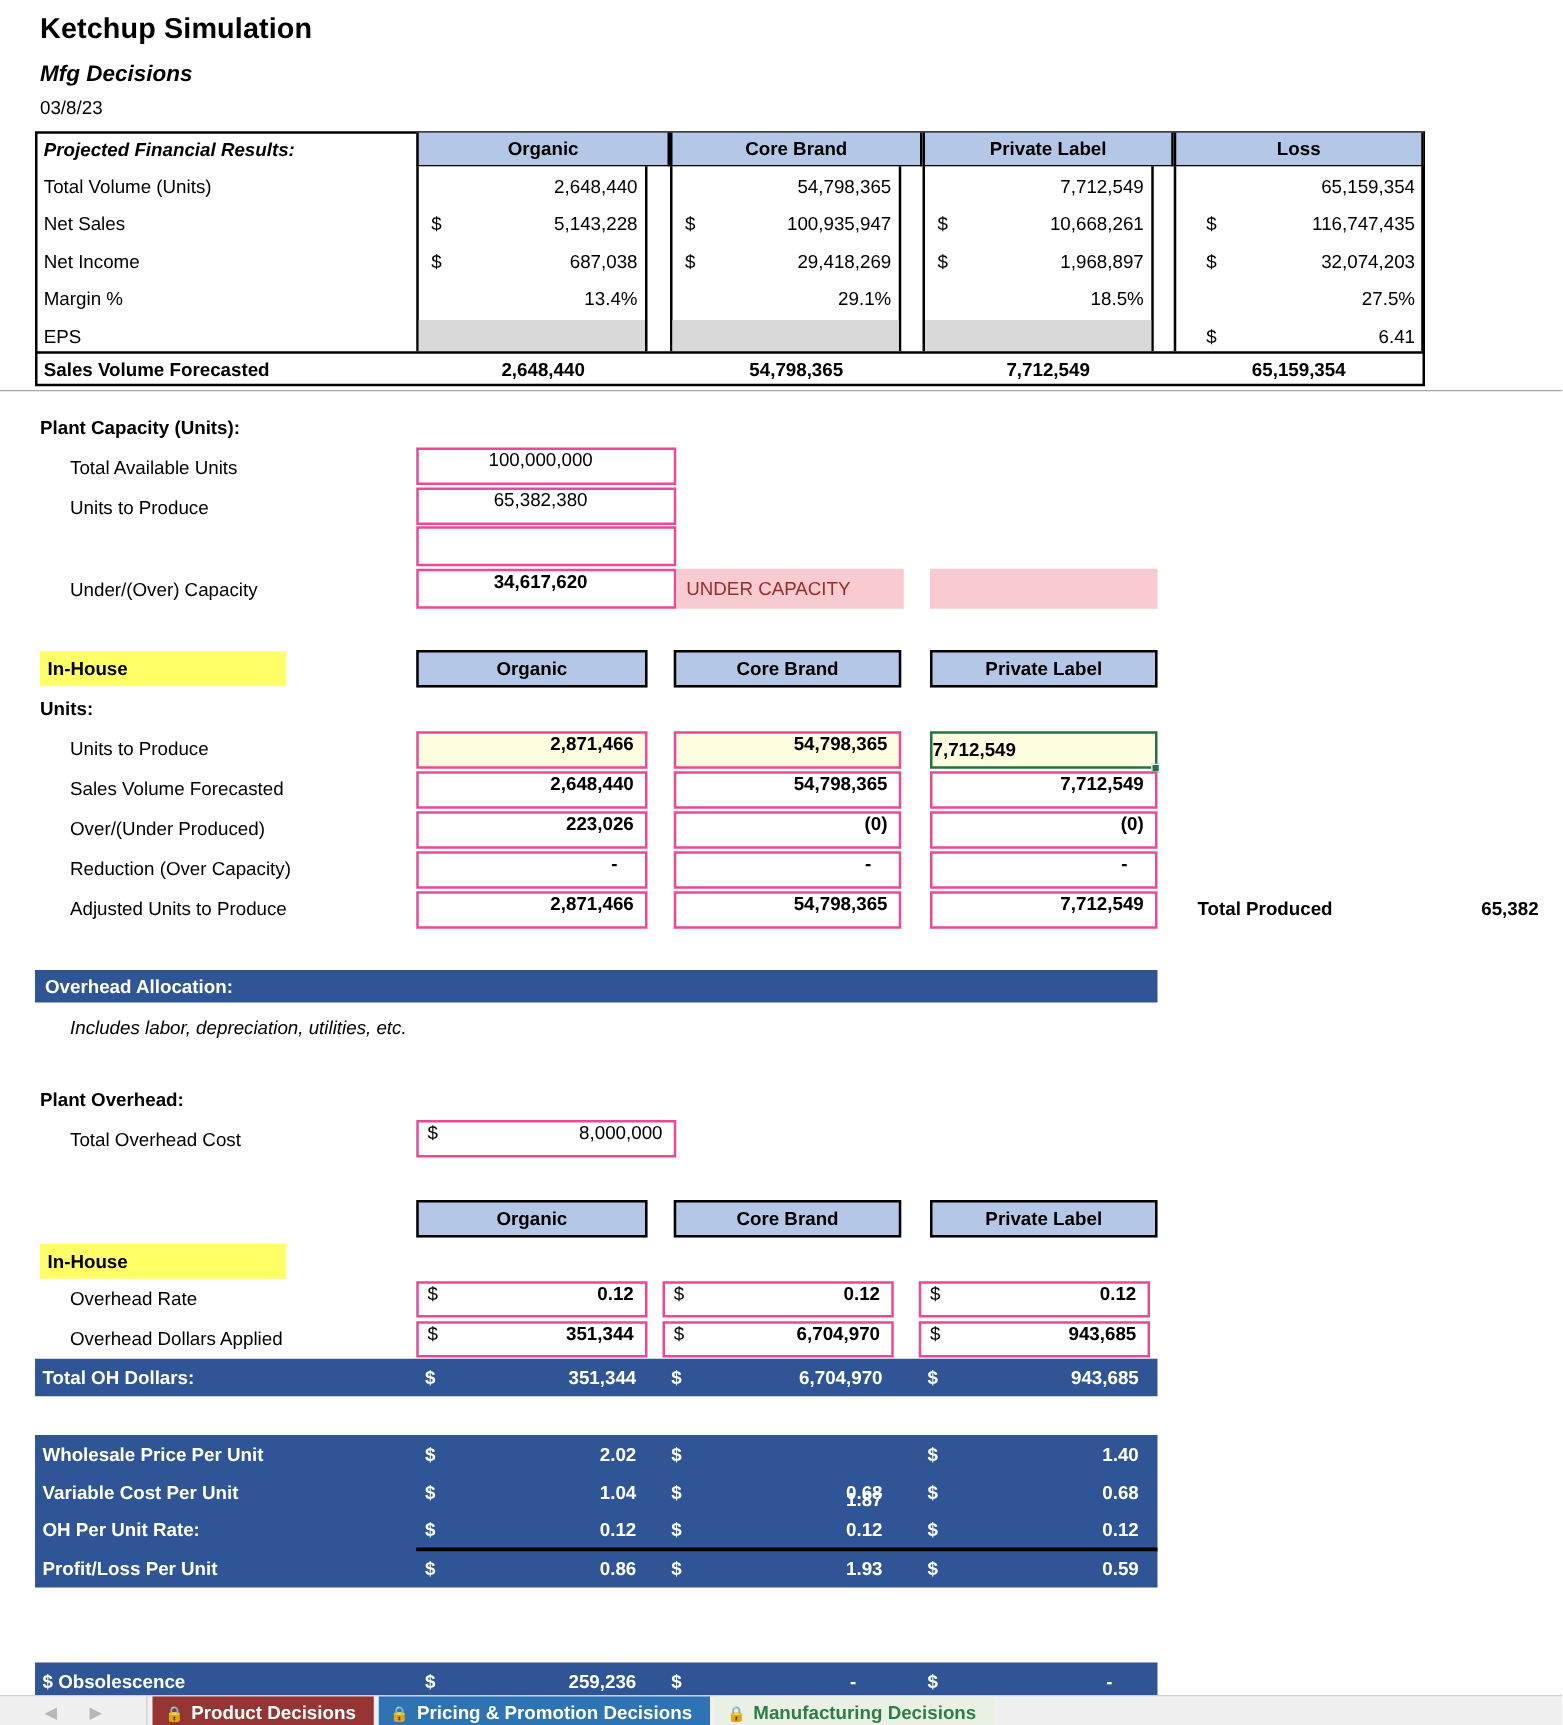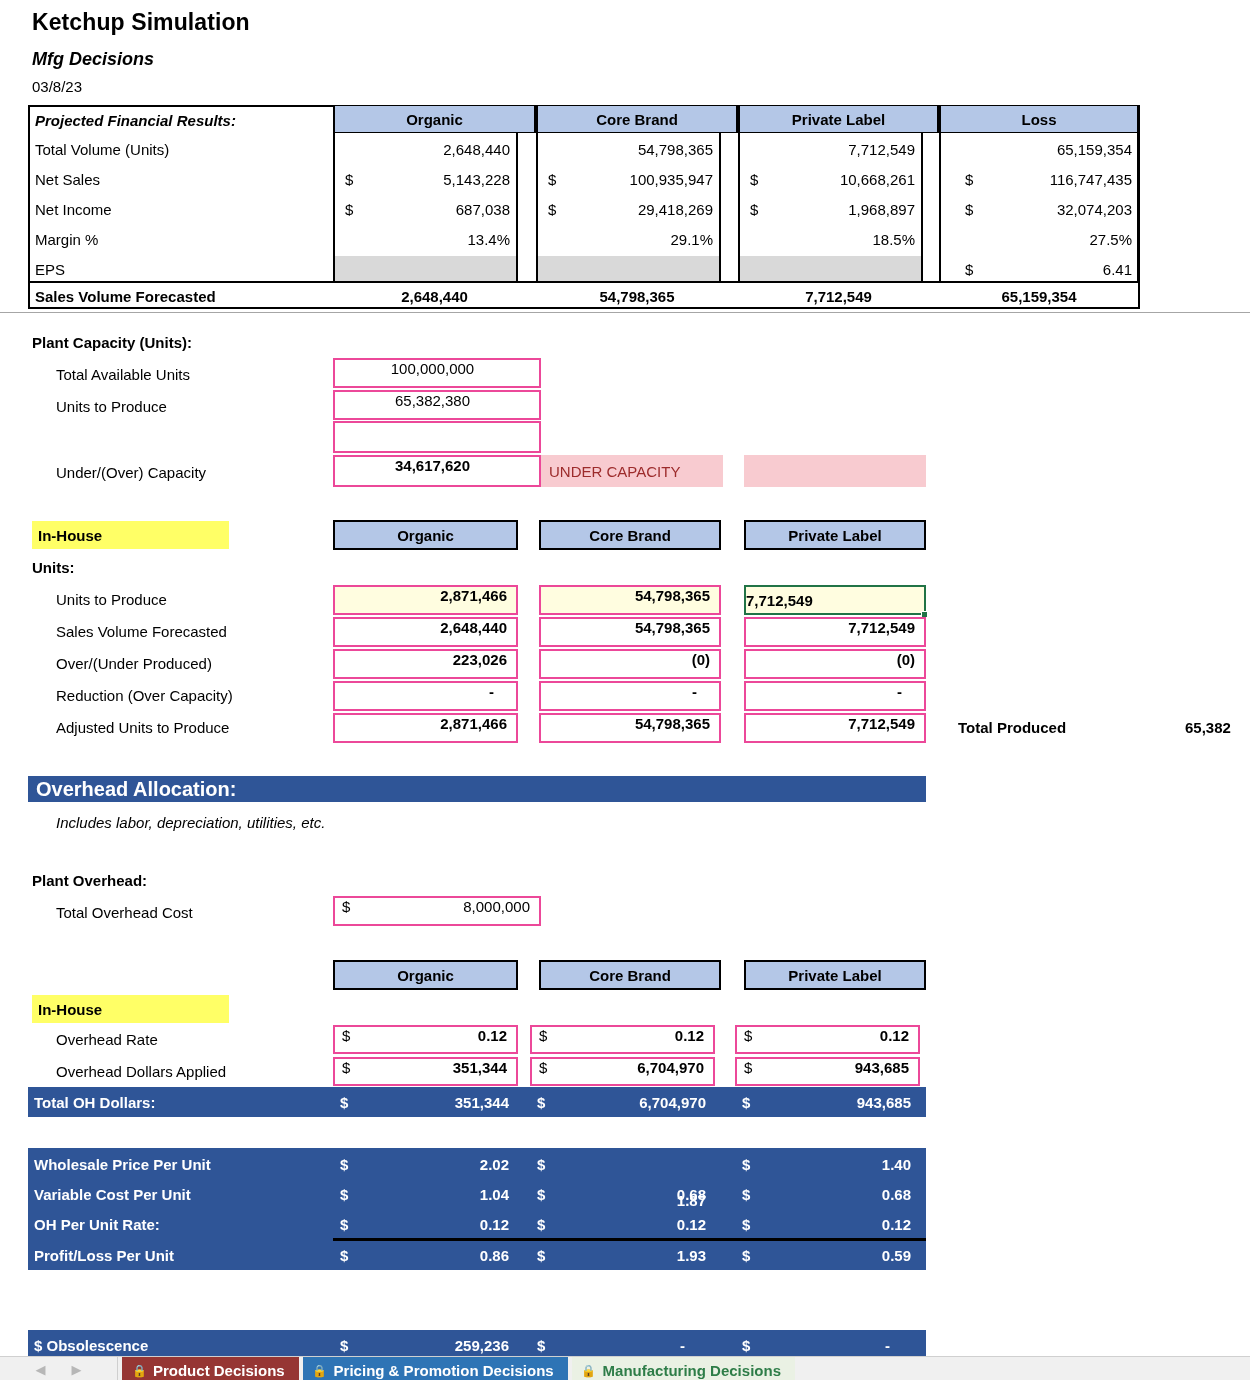--- a/index.html
+++ b/index.html
@@ -290,21 +290,21 @@
   <div class="box" style="left:539px; top:713px; width:182px; height:30px;">
     <span class="num b">54,798,365</span>
   </div>
   <div class="box" style="left:744px; top:713px; width:182px; height:30px;">
     <span class="num b">7,712,549</span>
   </div>
 
   <div class="c l b" style="left:958px; top:715px; height:25px;">Total Produced</div>
   <div class="c l b" style="left:1185px; top:715px; height:25px;">65,382</div>
 
-  <div class="navy" style="left:28px; top:776px; width:898px; height:26px; padding-left:8px; font-size:20px;">Overhead Allocation:</div>
+  <div class="navy" style="left:28px; top:776px; width:898px; height:26px; padding-left:8px; font-size:15px;">Overhead Allocation:</div>
   <div class="c l i" style="left:56px; top:810px; height:24px;">Includes labor, depreciation, utilities, etc.</div>
 
   <div class="c l b" style="left:32px; top:868px; height:25px;">Plant Overhead:</div>
   <div class="c l" style="left:56px; top:900px; height:25px;">Total Overhead Cost</div>
   <div class="box" style="left:333px; top:896px; width:208px; height:30px;">
     <span class="dollar">$</span>
     <span class="num">8,000,000</span>
   </div>
 
   <div class="boxhdr" style="left:333px; top:960px; width:185px; height:30px;">

